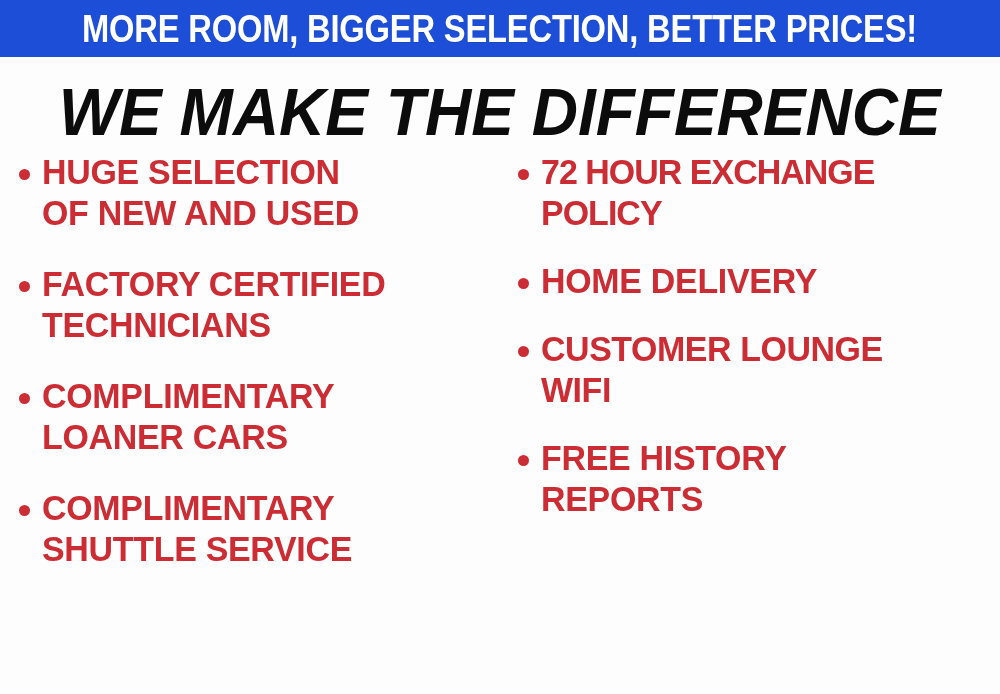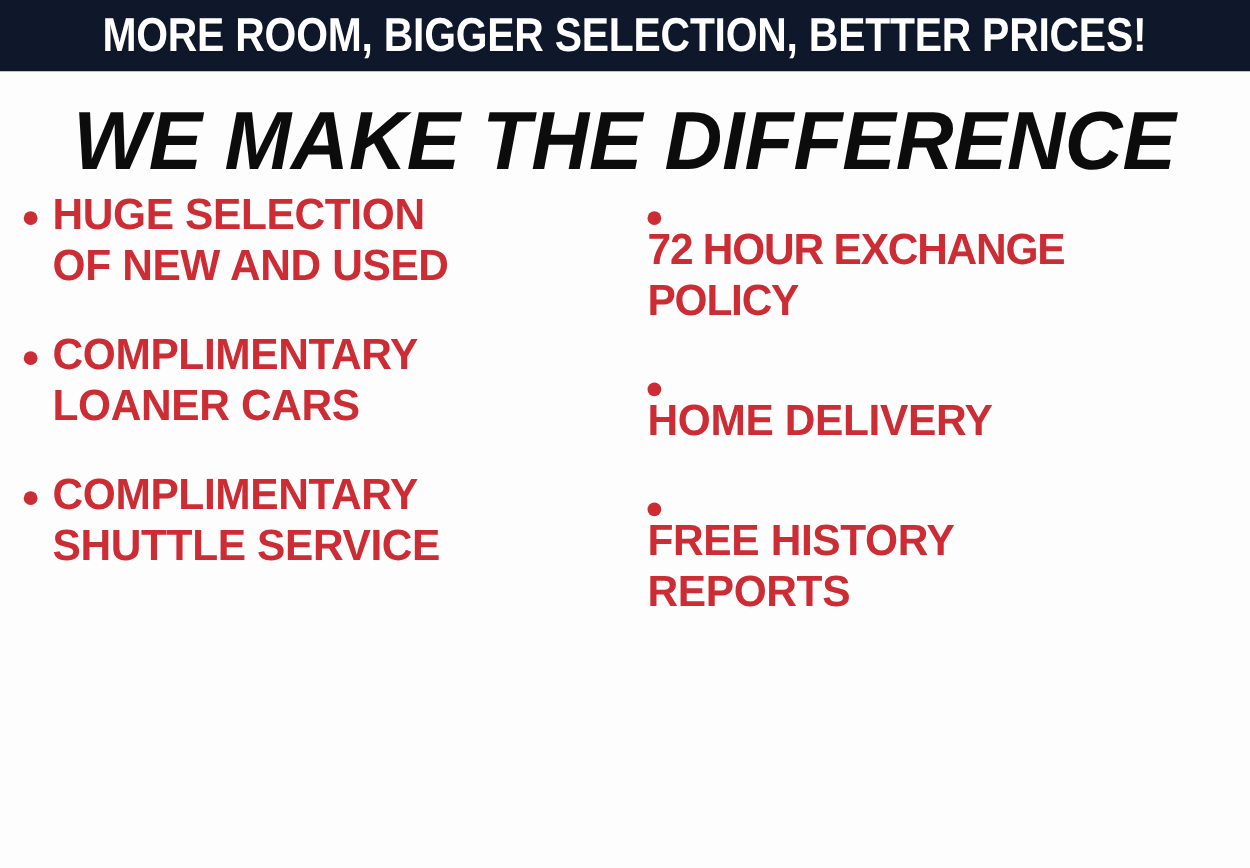--- a/index.html
+++ b/index.html
@@ -23,21 +23,21 @@
     box-sizing: border-box;
   }
 
   
   .top-banner {
     position: absolute;
     left: 0;
     top: 0;
     width: 1000px;
     height: 57px;
-    background: #0f172a;
+    background: #1d4ed8;
     display: flex;
     align-items: center;
     justify-content: center;
     overflow: hidden;
   }
   .top-banner-text {
     color: #ffffff;
     font-family: "Liberation Sans Narrow", "Liberation Sans", sans-serif;
     font-weight: bold;
     font-size: 38px;
@@ -95,21 +95,21 @@
     padding-left: 18px;
     padding-right: 2px;
   }
 
   .bullet-item {
     display: flex;
     align-items: flex-start;
     margin-bottom: 30px;
   }
   .col-left .bullet-item { margin-bottom: 30px; }
-  .col-right .bullet-item { margin-bottom: 27px; flex-direction: column; }
+  .col-right .bullet-item { margin-bottom: 27px; }
 
   .bullet-dot {
     flex: 0 0 auto;
     width: 11px;
     height: 11px;
     border-radius: 50%;
     background: #cc2c34;
     margin-top: 17px;
     margin-right: 12px;
   }
@@ -144,20 +144,25 @@
 
     <div class="col col-left">
 
       <div class="bullet-item">
         <span class="bullet-dot"></span>
         <span class="bullet-label">HUGE SELECTION
 OF NEW AND USED</span>
       </div>
 
 
+      <div class="bullet-item">
+        <span class="bullet-dot"></span>
+        <span class="bullet-label">FACTORY CERTIFIED
+TECHNICIANS</span>
+      </div>
 
       <div class="bullet-item">
         <span class="bullet-dot"></span>
         <span class="bullet-label">COMPLIMENTARY
 LOANER CARS</span>
       </div>
 
       <div class="bullet-item">
         <span class="bullet-dot"></span>
         <span class="bullet-label">COMPLIMENTARY
@@ -172,20 +177,25 @@
         <span class="bullet-dot"></span>
         <span class="bullet-label tight">72 HOUR EXCHANGE
 POLICY</span>
       </div>
 
       <div class="bullet-item">
         <span class="bullet-dot"></span>
         <span class="bullet-label">HOME DELIVERY</span>
       </div>
 
+      <div class="bullet-item">
+        <span class="bullet-dot"></span>
+        <span class="bullet-label wide">CUSTOMER LOUNGE
+WIFI</span>
+      </div>
 
 
 
       <div class="bullet-item">
         <span class="bullet-dot"></span>
         <span class="bullet-label">FREE HISTORY
 REPORTS</span>
       </div>
 
     </div>

